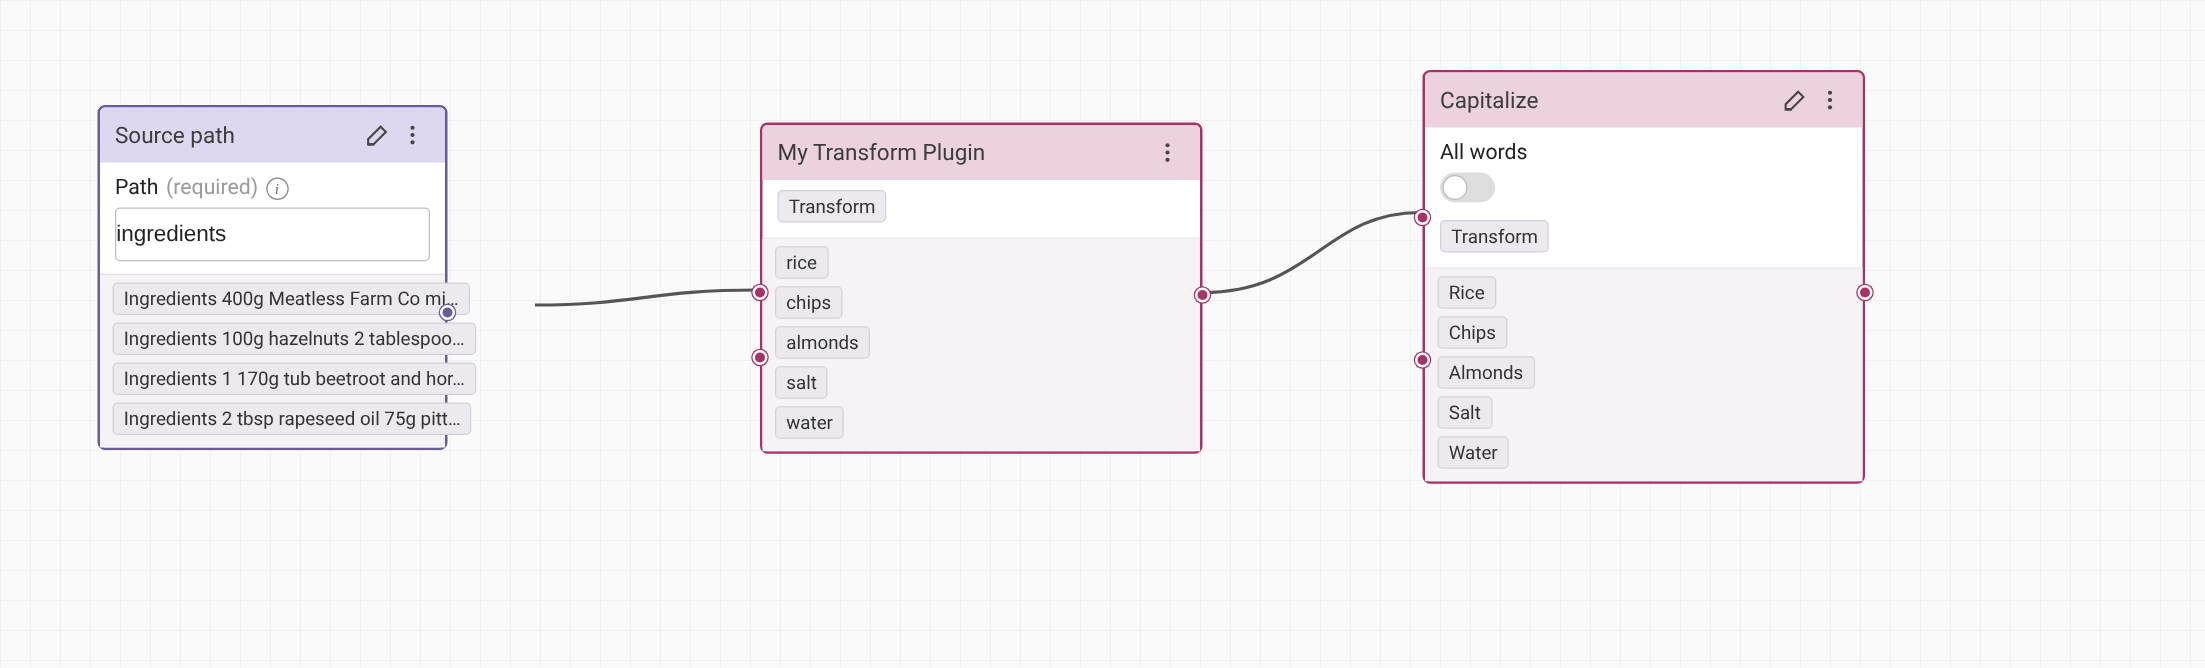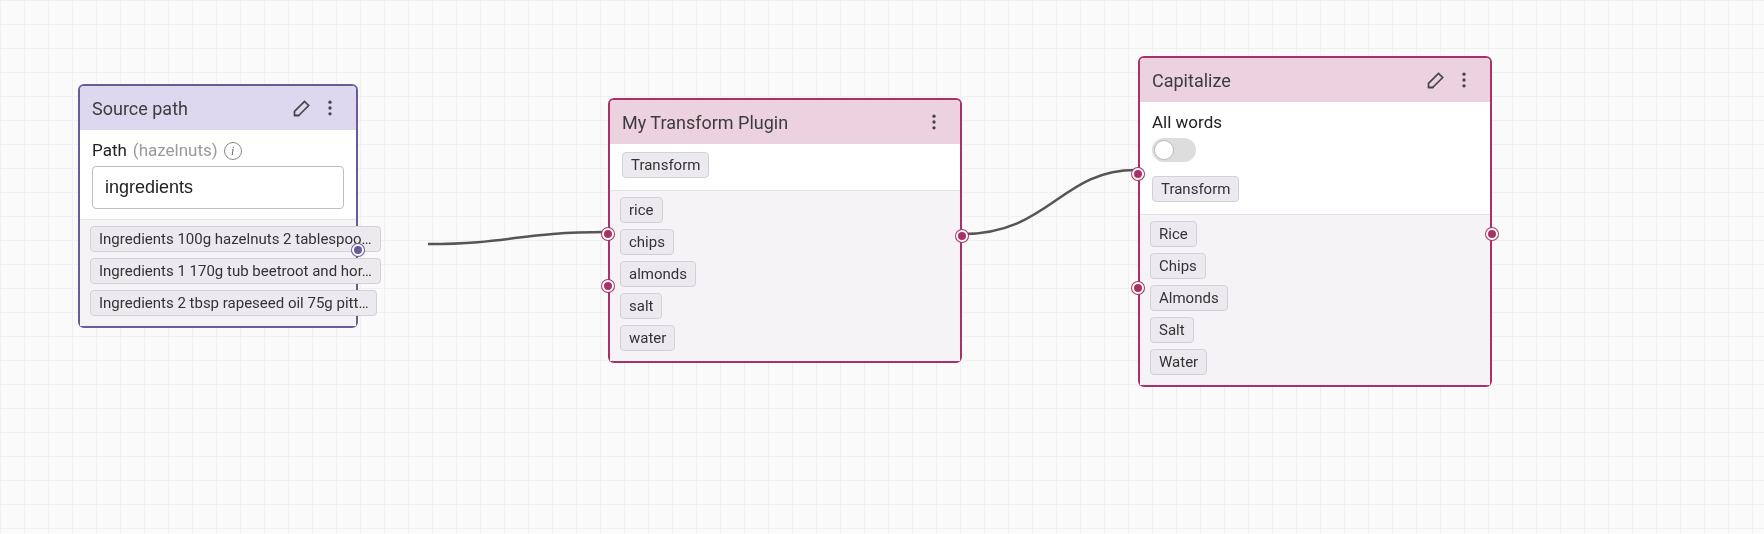--- a/index.html
+++ b/index.html
@@ -48,21 +48,21 @@
 
   .node-body { padding: 10px 12px; display: flex; flex-direction: column; gap: 6px; }
   .field-label { font-size: 17px; color: #222; display: flex; align-items: flex-end; gap: 6px; }
   .required { color: #9a9a9a; font-weight: 400; }
   .info-icon {
     width: 18px; height: 18px; border: 1.5px solid #8a8a8a; border-radius: 50%;
     display: inline-flex; align-items: center; justify-content: center;
     font-size: 12px; color: #6a6a6a; font-style: italic; font-family: serif;
   }
   .text-input {
-    width: 100%; padding: 10px 12px; font-size: 18px;
+    width: 100%; padding: 10px 0; font-size: 18px;
     border: 1px solid #bdbdbd; border-radius: 4px; background: #fff; color: #222;
   }
   .toggle {
     position: relative; width: 44px; height: 24px;
     background: #ddd; border-radius: 12px; cursor: pointer;
   }
   .toggle .knob {
     position: absolute; top: 2px; left: 2px; width: 20px; height: 20px;
     background: #fff; border-radius: 50%; border: 1px solid #bbb;
   }
@@ -112,27 +112,28 @@
         <svg viewBox="0 0 24 24" fill="currentColor">
             <circle cx="12" cy="5" r="2"></circle>
             <circle cx="12" cy="12" r="2"></circle>
             <circle cx="12" cy="19" r="2"></circle>
           </svg>
       </span>
     </div>
     <div class="node-body">
       <div class="field-label">
         <span>Path</span>
-        <span class="required">(hazelnuts)</span>
+        <span class="required">(required)</span>
         <span class="info-icon">i</span>
       </div>
       <input class="text-input" type="text" value="ingredients" style="">
     </div>
     <div class="pill-section">
       <div class="pill-col">
+        <span class="pill" style="max-width:320px">Ingredients 400g Meatless Farm Co mi…</span>
         <span class="pill" style="max-width:320px">Ingredients 100g hazelnuts 2 tablespoo…</span>
         <span class="pill" style="max-width:320px">Ingredients 1 170g tub beetroot and hor…</span>
         <span class="pill" style="max-width:320px">Ingredients 2 tbsp rapeseed oil 75g pitt…</span>
       </div>
     </div>
     <span class="port purple" style="right:-8px; top:158px;"></span>
   </div>
 
   <div class="node node-pink" style="left:608px; top:98px; width:354px;">
     <div class="node-header">

